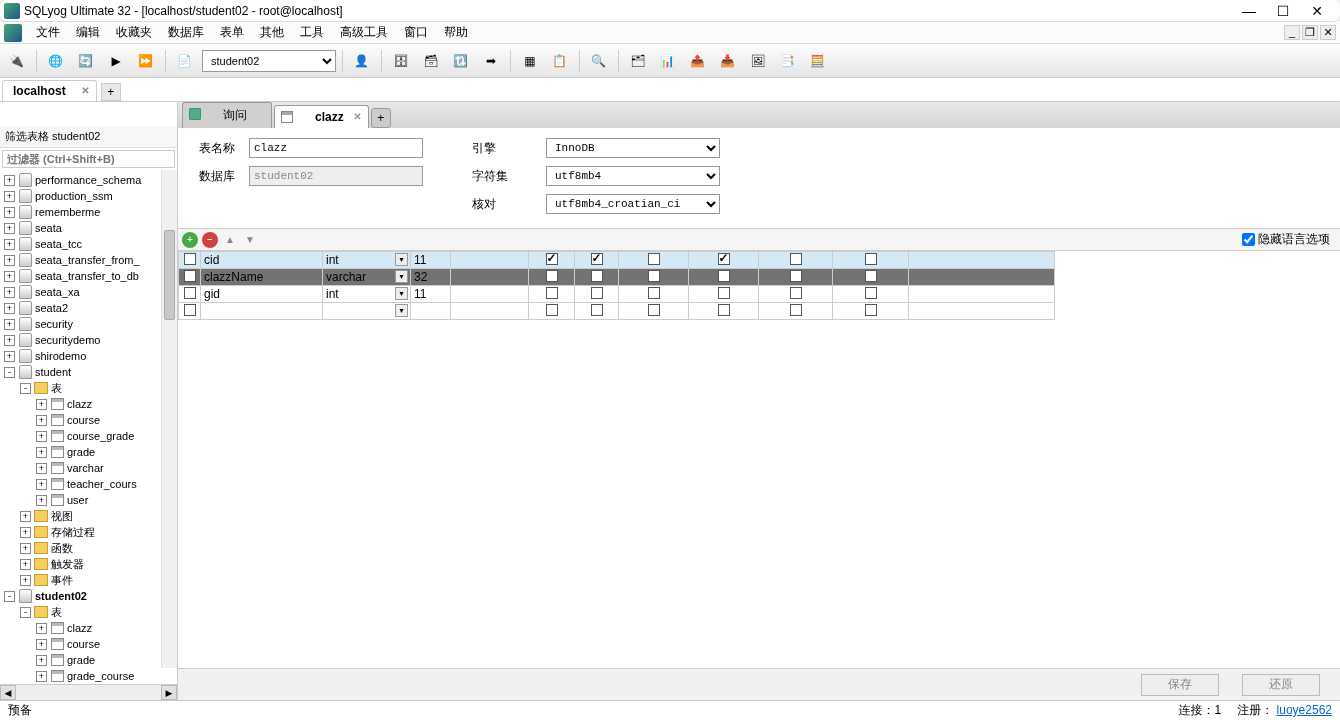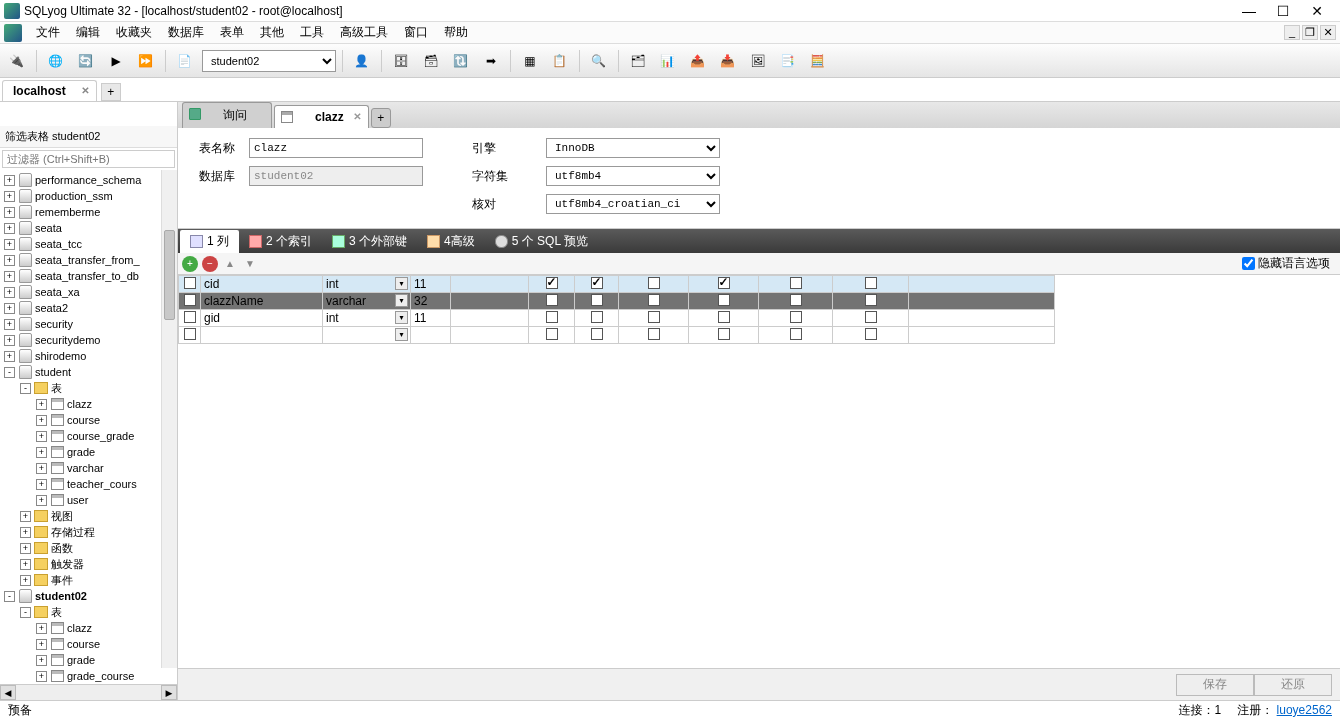--- a/index.html
+++ b/index.html
@@ -1,38 +1,38 @@
 <!DOCTYPE html>
 <html><head>
 <meta charset="utf-8">
 <style>
 * { margin: 0; padding: 0; box-sizing: border-box; font-family: "Microsoft YaHei", Tahoma, sans-serif; font-size: 12px; }
 body { width: 1340px; height: 720px; background: #f0f0f0; overflow: hidden; display: flex; flex-direction: column; }
-.titlebar { height: 22px; background: #fff; display: flex; align-items: center; padding: 0 4px; border-bottom: 1px solid #ddd; }
+.titlebar { height: 22px; background: #fff; display: flex; align-items: center; padding: 0 4px; border-bottom: 1px solid #ddd; border-radius: 7px; }
 .titlebar-icon { width: 16px; height: 16px; background: linear-gradient(135deg,#4a7,#258); border-radius: 2px; margin-right: 4px; }
 .titlebar-title { flex: 1; font-size: 12px; }
 .titlebar-btns { display: flex; gap: 12px; margin-right: 8px; }
 .titlebar-btn { width: 22px; text-align: center; cursor: default; font-size: 14px; }
 .menubar { height: 22px; background: #fbfbfb; display: flex; align-items: center; padding: 0 4px; border-bottom: 1px solid #ddd; }
 .menubar .app-icon { width: 18px; height: 18px; background: linear-gradient(135deg,#4a7,#258); border-radius: 2px; margin-right: 6px; }
 .menu-item { padding: 2px 8px; cursor: default; }
 .menubar-mdi { margin-left: auto; display: flex; gap: 2px; }
 .menubar-mdi span { width: 16px; text-align: center; font-size: 11px; background: #eee; border: 1px solid #ccc; }
 .toolbar { height: 34px; background: linear-gradient(#fdfdfd,#e5e5e5); display: flex; align-items: center; padding: 0 4px; gap: 4px; border-bottom: 1px solid #ccc; }
 .tool-icon { width: 26px; height: 26px; display: flex; align-items: center; justify-content: center; border-radius: 3px; }
 .tool-sep { width: 1px; height: 22px; background: #ccc; margin: 0 2px; }
 .db-select { width: 134px; height: 22px; border: 1px solid #999; background: #fff; padding: 0 4px; font-size: 11px; }
 .conn-tabs { height: 24px; background: #fff; display: flex; align-items: flex-end; border-bottom: 1px solid #ccc; }
 .conn-tab { padding: 3px 30px 3px 10px; background: #fff; border: 1px solid #ccc; border-bottom: none; position: relative; font-weight: bold; border-radius: 3px 3px 0 0; margin-left: 2px; }
 .conn-tab .close { position: absolute; right: 6px; top: 4px; font-size: 10px; color: #888; }
 .conn-add { width: 20px; height: 18px; background: #e8e8e8; border: 1px solid #ccc; text-align: center; margin-left: 4px; line-height: 16px; }
 .main-area { flex: 1; display: flex; overflow: hidden; }
 .sidebar { width: 178px; background: #fff; border-right: 1px solid #ccc; display: flex; flex-direction: column; }
 .sidebar-header { padding: 3px 5px; background: #f7f7f7; border-bottom: 1px solid #ddd; font-size: 11px; margin-top: 24px; }
-.sidebar-filter { margin: 2px; height: 18px; border: 1px solid #ccc; padding: 0 4px; font-size: 11px; color: #888; }
+.sidebar-filter { margin: 2px; height: 18px; border: 1px solid #ccc; padding: 0 4px; font-size: 11px; color: #888; font-weight: bold; }
 .tree { flex: 1; overflow: auto; padding: 2px 0; }
 .tree-item { display: flex; align-items: center; height: 16px; white-space: nowrap; padding-right: 4px; }
 .tree-toggle { width: 11px; height: 11px; border: 1px solid #888; text-align: center; line-height: 9px; font-size: 9px; margin-right: 3px; background: #fff; cursor: pointer; }
 .tree-icon { width: 14px; height: 13px; margin-right: 3px; display: inline-flex; align-items: center; justify-content: center; }
 .tree-icon.db::before { content: ""; width: 11px; height: 12px; background: linear-gradient(#fff,#ccc); border: 1px solid #999; border-radius: 2px 2px 0 0; display: block; }
 .tree-icon.folder::before { content: ""; width: 12px; height: 10px; background: #f5d060; border: 1px solid #c9a030; display: block; }
 .tree-icon.table::before { content: ""; width: 11px; height: 10px; background: #fff; border: 1px solid #888; display: block; box-shadow: inset 0 3px 0 #bbb; }
 .tree-label { font-size: 11px; font-family: Tahoma, sans-serif; }
 .tree-label.bold { font-weight: bold; }
 .sb-hscroll { height: 16px; background: #f0f0f0; border-top: 1px solid #ccc; display: flex; }
@@ -86,21 +86,21 @@
 .col-def { width: 78px; }
 .col-pk { width: 46px; }
 .col-nn { width: 44px; }
 .col-uns { width: 70px; }
 .col-ai { width: 70px; }
 .col-zf { width: 74px; }
 .col-upd { width: 76px; }
 .col-com { width: 146px; }
 .xchk { width: 12px; height: 12px; border: 1px solid #555; display: inline-block; background: #fff; position: relative; }
 .xchk.checked::after { content: "✓"; position: absolute; left: 0; top: -3px; font-size: 12px; font-weight: bold; }
-.bottom-bar { height: 32px; background: #f0f0f0; border-top: 1px solid #ccc; display: flex; justify-content: flex-end; align-items: center; padding: 0 8px; gap: 0; }
+.bottom-bar { height: 32px; background: #f0f0f0; border-top: 1px solid #ccc; display: flex; justify-content: flex-end; align-items: center; padding: 0 20px; gap: 23px; }
 .btn { width: 78px; height: 22px; background: #eee; border: 1px solid #bbb; color: #888; font-size: 12px; }
 .statusbar { height: 20px; background: #fff; border-top: 1px solid #ccc; display: flex; align-items: center; padding: 0 8px; font-size: 11px; }
 .status-item { margin-left: 16px; }
 .status-link { color: #0066cc; text-decoration: underline; }
 .tree-vscroll { position: absolute; right: 0; top: 0; bottom: 16px; width: 16px; background: #f0f0f0; border-left: 1px solid #ddd; }
 .tree-vscroll .thumb { position: absolute; left: 2px; right: 2px; top: 60px; height: 90px; background: #c8c8c8; border: 1px solid #aaa; border-radius: 2px; }
 .tree-wrap { position: relative; flex: 1; display: flex; flex-direction: column; overflow: hidden; }
 </style>
 </head>
 <body>
@@ -396,42 +396,20 @@
       </div>
       <div class="form-row">
         <div class="form-label"></div>
         <div style="width:174px"></div>
         <div class="form-gap"></div>
         <div class="form-label">核对</div>
         <select class="form-select"><option>utf8mb4_croatian_ci</option></select>
       </div>
     </div>
 
-    <div class="sub-tabs">
-      <div class="sub-tab active">
-        <span class="sub-tab-icon cols"></span>
-        <span>1 列</span>
-      </div>
-      <div class="sub-tab">
-        <span class="sub-tab-icon idx"></span>
-        <span>2 个索引</span>
-      </div>
-      <div class="sub-tab">
-        <span class="sub-tab-icon fk"></span>
-        <span>3 个外部键</span>
-      </div>
-      <div class="sub-tab">
-        <span class="sub-tab-icon adv"></span>
-        <span>4高级</span>
-      </div>
-      <div class="sub-tab">
-        <span class="sub-tab-icon sql"></span>
-        <span>5 个 SQL 预览</span>
-      </div>
-    </div>
 
     <div class="grid-toolbar">
       <div class="grid-tool add">+</div>
       <div class="grid-tool del">−</div>
       <div class="grid-tool up"></div>
       <div class="grid-tool down"></div>
       <label class="hide-lang">
         <input type="checkbox" checked="" style="">
         <span>隐藏语言选项</span>
       </label>

